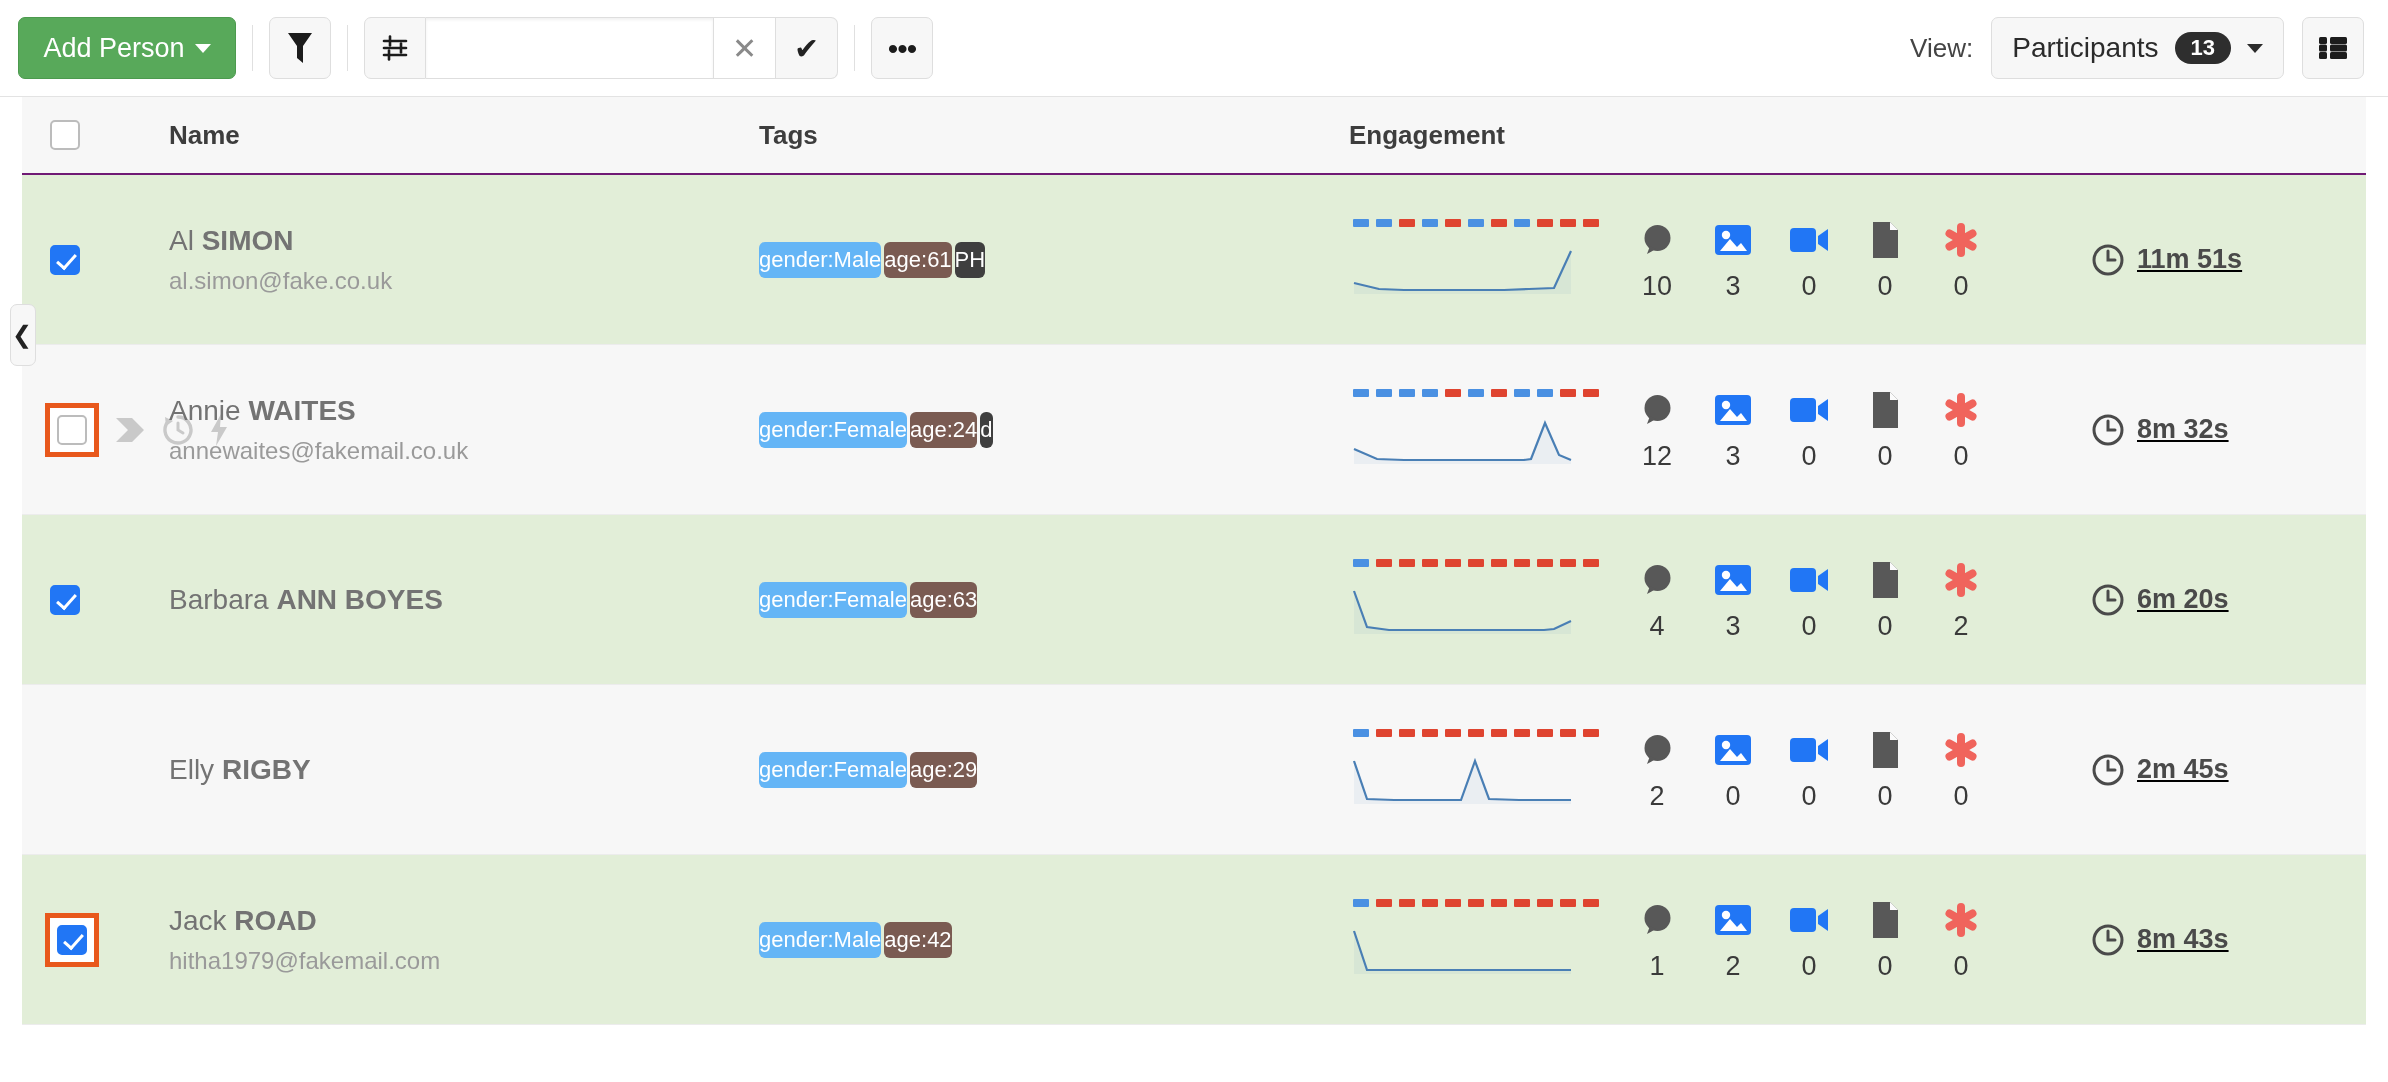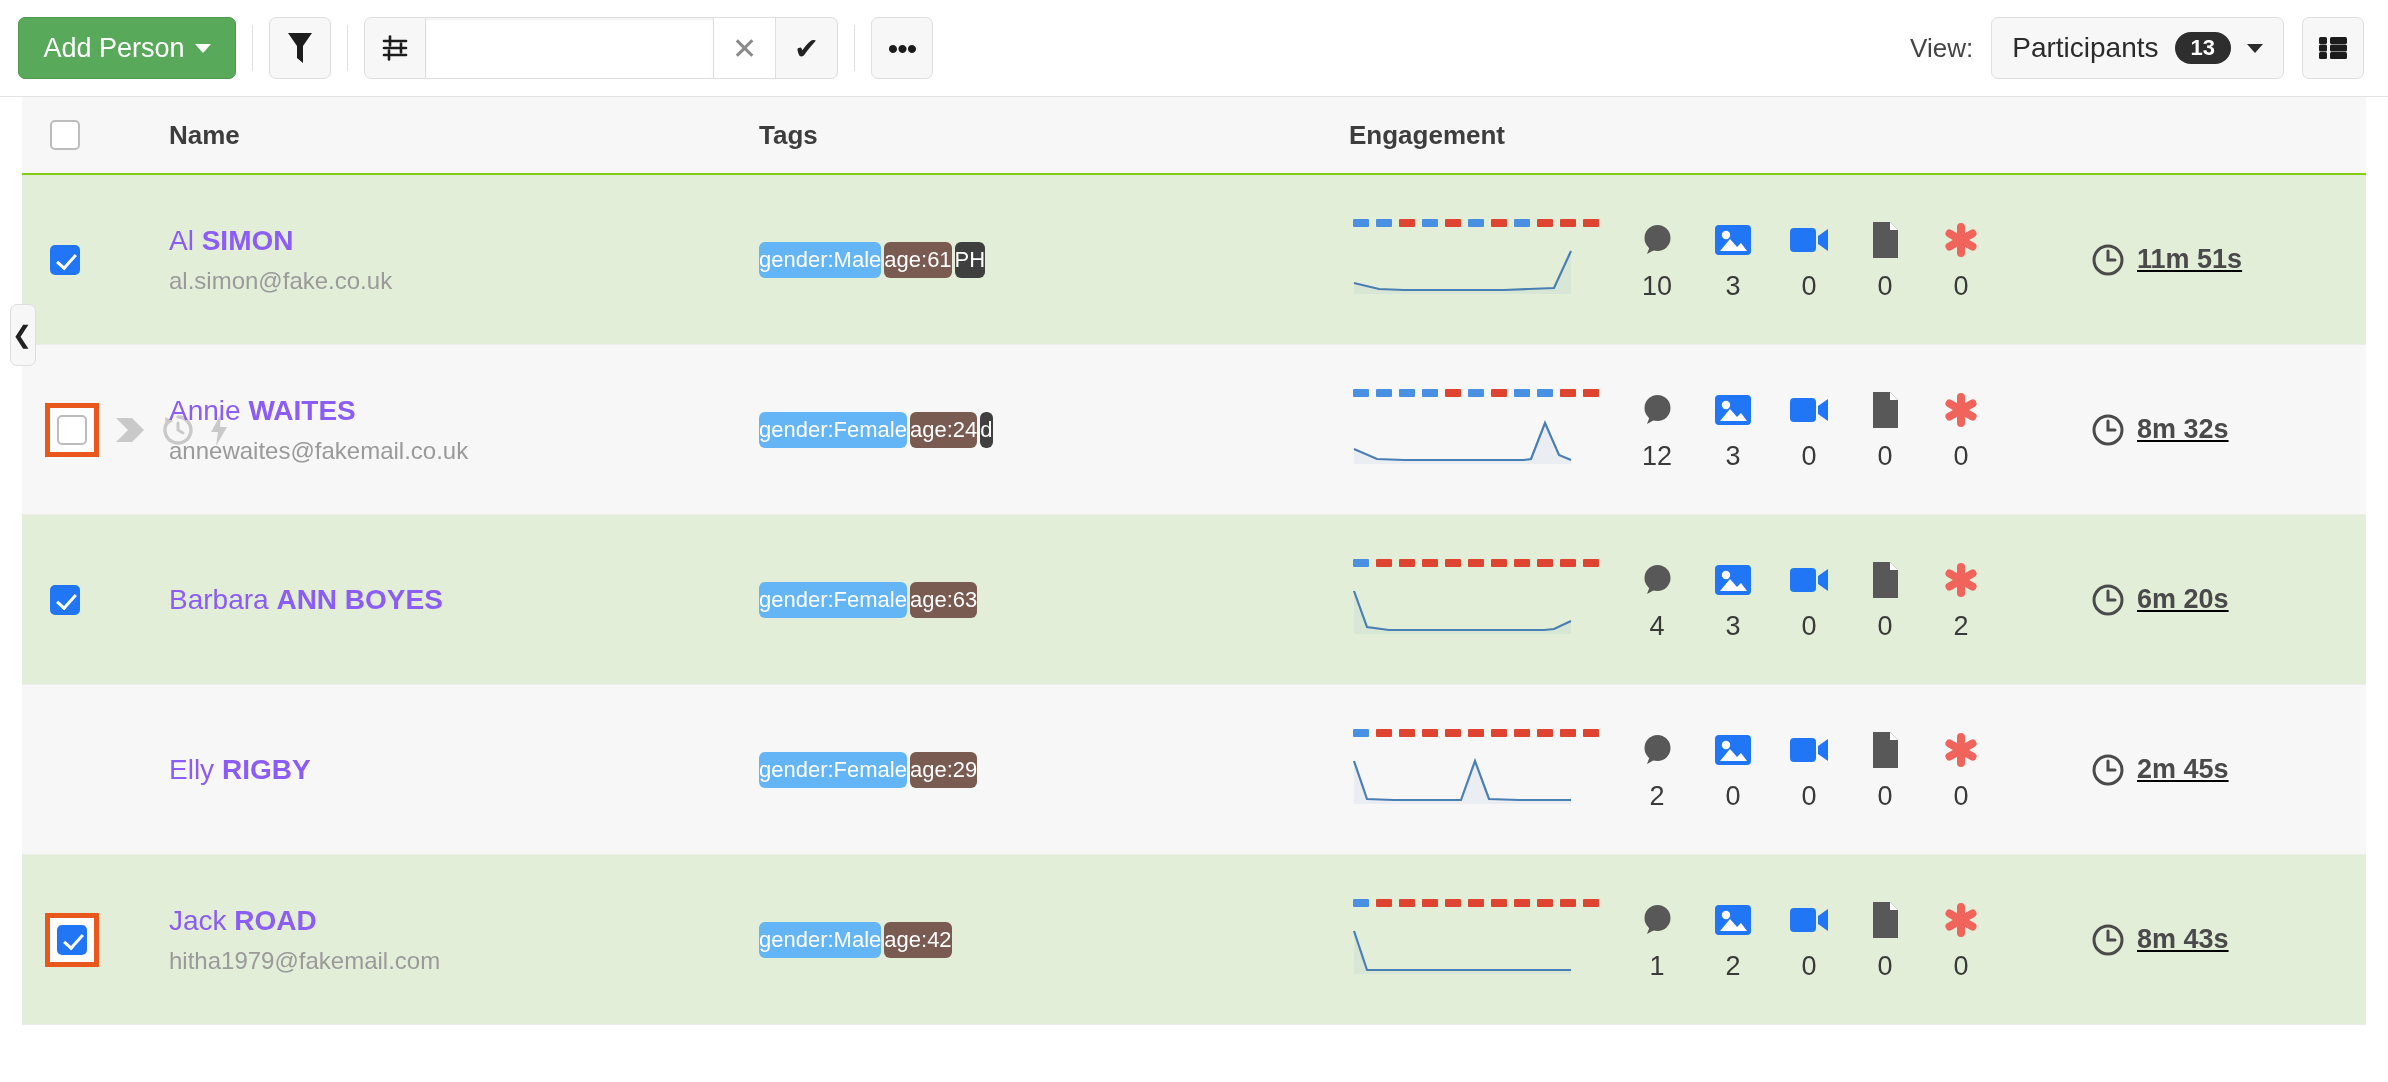--- a/index.html
+++ b/index.html
@@ -63,21 +63,21 @@
   }
   .grid-btn{
     height:62px; width:62px; margin-left:18px; background:#f7f7f7;
     border:1px solid #dedede; border-radius:7px;
     display:flex;align-items:center;justify-content:center; cursor:pointer;
   }
 
   
   .table{ position:absolute; top:97px; left:22px; width:2344px; }
   .thead{
-    height:78px; background:#f7f7f7; border-bottom:2px solid #84cc16;
+    height:78px; background:#f7f7f7; border-bottom:2px solid #701a75;
     display:flex; align-items:center;
   }
   .col-check{ width:147px; flex:0 0 147px; display:flex; align-items:center; padding-left:28px;}
   .col-name{ width:590px; flex:0 0 590px; }
   .col-tags{ width:590px; flex:0 0 590px; }
   .col-eng{ flex:1; }
   .th{ font-size:26px; font-weight:bold; color:#3d3d3d; }
 
   .row{ height:170px; display:flex; align-items:center; border-bottom:1px solid #ececec; position:relative;}
   .row.green{ background:#e2eed8; }
@@ -92,21 +92,21 @@
     content:""; position:absolute; left:9px; top:3px; width:8px; height:16px;
     border:solid #fff; border-width:0 3px 3px 0; transform:rotate(42deg);
   }
   .cb-wrap{ display:inline-block; }
   .cb-wrap.hl{ padding:7px; background:#fff; outline:5px solid #e8581c; }
   .cb-head{ width:30px;height:30px;border:2px solid #bcbcbc;border-radius:5px;background:#fff;cursor:pointer;}
 
   .row-icons{ display:flex; align-items:center; gap:14px; margin-left:20px; }
   .row-icons svg{ display:block; }
 
-  .nm{ font-size:28px; color:#8b5cf6; }
+  .nm{ font-size:28px; color:#737373; }
   .nm b{ font-weight:bold; }
   .em{ font-size:24px; color:#9a9a9a; margin-top:10px; }
 
   .tags{ display:flex; gap:3px; align-items:center; }
   .tag{ color:#fff; font-size:22px; border-radius:6px; padding:7px 0; line-height:1; white-space:nowrap;}
   .tag.gender{ background:#64b5f6; }
   .tag.age{ background:#7a5b52; }
   .tag.dark{ background:#3f3f3f; }
 
   .eng{ display:flex; align-items:center; }

